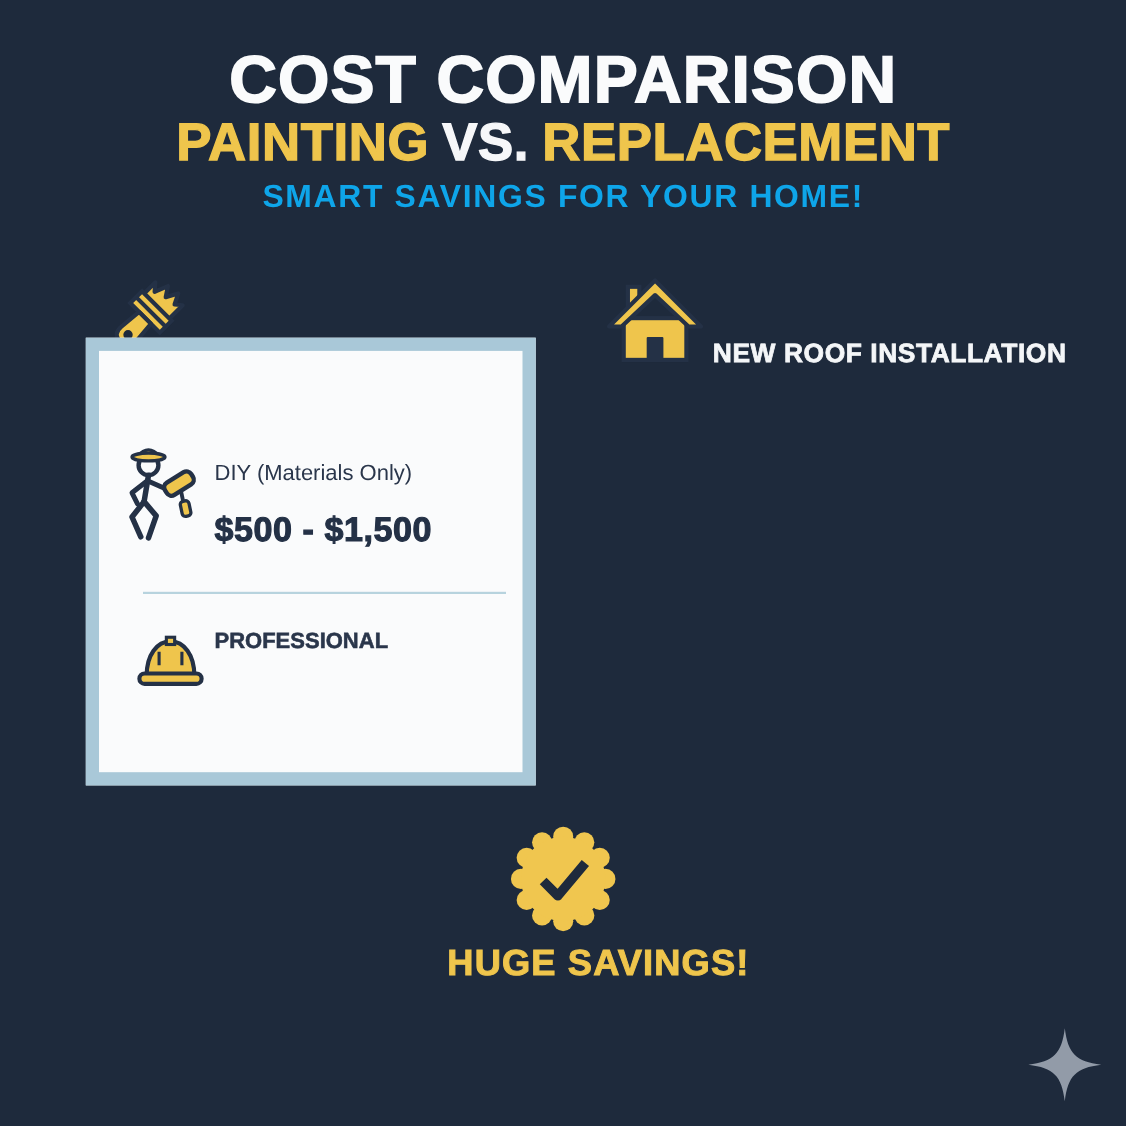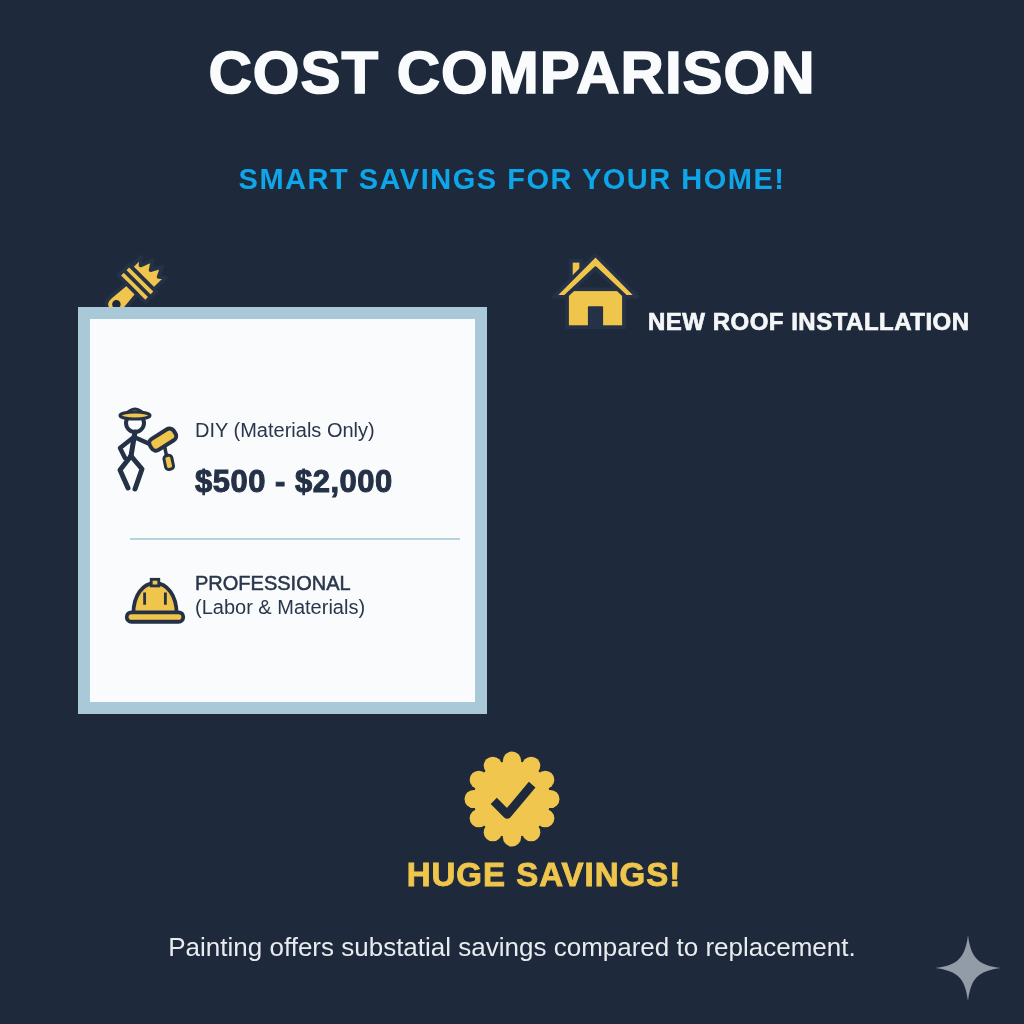--- a/index.html
+++ b/index.html
@@ -42,21 +42,21 @@
 
   
   .card{
     position:absolute;top:307px;height:383px;width:385px;
     background:#FAFBFC;
   }
   .card.blue{left:78px;border:12px solid #A9C8D8;}
   .card.red{left:545px;width:386px;border:12px solid #D23F3F;}
 
   .row-label{position:absolute;color:#2A364B;font-size:20px;font-weight:400;}
-  .row-label .bold{font-weight:400;-webkit-text-stroke:.5px #2A364B;}
+  .row-label .bold{font-weight:700;-webkit-text-stroke:.5px #2A364B;}
   .price{
     position:absolute;color:#243146;font-size:31px;font-weight:800;
     -webkit-text-stroke:1px #243146;letter-spacing:.5px;
   }
   .divider{position:absolute;height:2px;}
   .divider.blue{background:#B7D3DE;}
   .divider.grey{background:#D8DADC;}
 
   
   .huge{
@@ -68,20 +68,21 @@
     position:absolute;top:932px;left:0;width:1024px;text-align:center;
     color:#E8EBEF;font-size:26px;font-weight:400;
   }
 </style>
 </head>
 <body>
 
 <div class="stage">
 
   <div class="title">COST COMPARISON</div>
+  <div class="subtitle"><span class="gold">PAINTING</span><span class="white">VS.</span><span class="gold">REPLACEMENT</span></div>
   <div class="tagline">SMART SAVINGS FOR YOUR HOME!</div>
 
   <svg class="icon-abs" style="left:85px;top:243px" width="95" height="100" viewBox="0 0 100 100">
     <g transform="rotate(45 50 45)">
       <path d="M33,32 L33,15 L39,22 L44,9 L50,18 L56,7 L61,17 L67,12 L67,32 Z" fill="#EFC54C" stroke="#243146" stroke-width="4" stroke-linejoin="round"></path>
       <rect x="30" y="30" width="40" height="16" fill="#EFC54C" stroke="#243146" stroke-width="4"></rect>
       <path d="M30,38 H70" stroke="#243146" stroke-width="4"></path>
       <path d="M42,46 L40,68 Q39,79 50,79 Q61,79 60,68 L58,46 Z" fill="#EFC54C" stroke="#243146" stroke-width="4" stroke-linejoin="round"></path>
       <circle cx="50" cy="69" r="4.5" fill="#1E2A3C"></circle>
     </g>
@@ -105,33 +106,32 @@
       <path d="M39,37 L57,45" stroke="#243146" stroke-width="4.5" fill="none" stroke-linecap="round"></path>
       <g transform="rotate(-32 68 40)">
         <rect x="54" y="33" width="28" height="13" rx="5" fill="#EFC54C" stroke="#243146" stroke-width="4"></rect>
         <path d="M66,46 L62,57" stroke="#243146" stroke-width="3.5" fill="none"></path>
         <rect x="57" y="55" width="8" height="14" rx="3" transform="rotate(20 61 62)" fill="#EFC54C" stroke="#243146" stroke-width="3"></rect>
       </g>
       <path d="M36,56 L25,70 L33,88" stroke="#243146" stroke-width="5" fill="none" stroke-linecap="round" stroke-linejoin="round"></path>
       <path d="M36,56 L47,69 L40,89" stroke="#243146" stroke-width="5" fill="none" stroke-linecap="round" stroke-linejoin="round"></path>
     </svg>
     <div class="row-label" style="left:105px;top:100px">DIY (Materials Only)</div>
-    <div class="price" style="left:105px;top:145px">$500 - $2,000</div>
+    <div class="price" style="left:105px;top:145px">$500 - $1,500</div>
 
     <div class="divider blue" style="left:40px;top:219px;width:330px"></div>
 
     <svg class="icon-abs" style="left:32px;top:253px" width="66" height="58" viewBox="0 0 70 60">
       <path d="M12,44 C12,24 22,11 35,11 C48,11 58,24 58,44 Z" fill="#EFC54C" stroke="#243146" stroke-width="4" stroke-linejoin="round"></path>
       <rect x="31" y="7" width="8" height="7" fill="#EFC54C" stroke="#243146" stroke-width="3"></rect>
       <path d="M24,21 V34 M46,21 V34" stroke="#243146" stroke-width="3" fill="none"></path>
       <rect x="5" y="42" width="60" height="10" rx="5" fill="#EFC54C" stroke="#243146" stroke-width="4"></rect>
     </svg>
     <div class="row-label" style="left:105px;top:252px;line-height:1.2">
       <div class="bold">PROFESSIONAL</div>
-      <div>(Labor &amp; Materials)</div>
     </div>
   </div>
 
 
   <svg class="icon-abs" style="left:464px;top:751px" width="96" height="96" viewBox="0 0 100 100">
     <g fill="#F0C64F">
       <circle cx="90" cy="50" r="9.5"></circle>
         <circle cx="84.6" cy="70" r="9.5"></circle>
         <circle cx="70" cy="84.6" r="9.5"></circle>
       <circle cx="50" cy="90" r="9.5"></circle>
@@ -141,19 +141,18 @@
         <circle cx="15.4" cy="30" r="9.5"></circle>
         <circle cx="30" cy="15.4" r="9.5"></circle>
       <circle cx="50" cy="10" r="9.5"></circle>
         <circle cx="70" cy="15.4" r="9.5"></circle>
         <circle cx="84.6" cy="30" r="9.5"></circle>
       <circle cx="50" cy="50" r="40"></circle>
     </g>
     <path d="M31,52 L45,66 L71,35" fill="none" stroke="#1E2A3C" stroke-width="9" stroke-linejoin="round"></path>
   </svg>
   <div class="huge">HUGE SAVINGS!</div>
-  <div class="footer-note">Painting offers substatial savings compared to replacement.</div>
 
   <svg class="icon-abs" style="left:932px;top:932px" width="72" height="72" viewBox="0 0 100 100">
     <path d="M50,4 C54,36 64,46 96,50 C64,54 54,64 50,96 C46,64 36,54 4,50 C36,46 46,36 50,4 Z" fill="#929BA8"></path>
   </svg>
 
 </div>
 
 </body></html>

